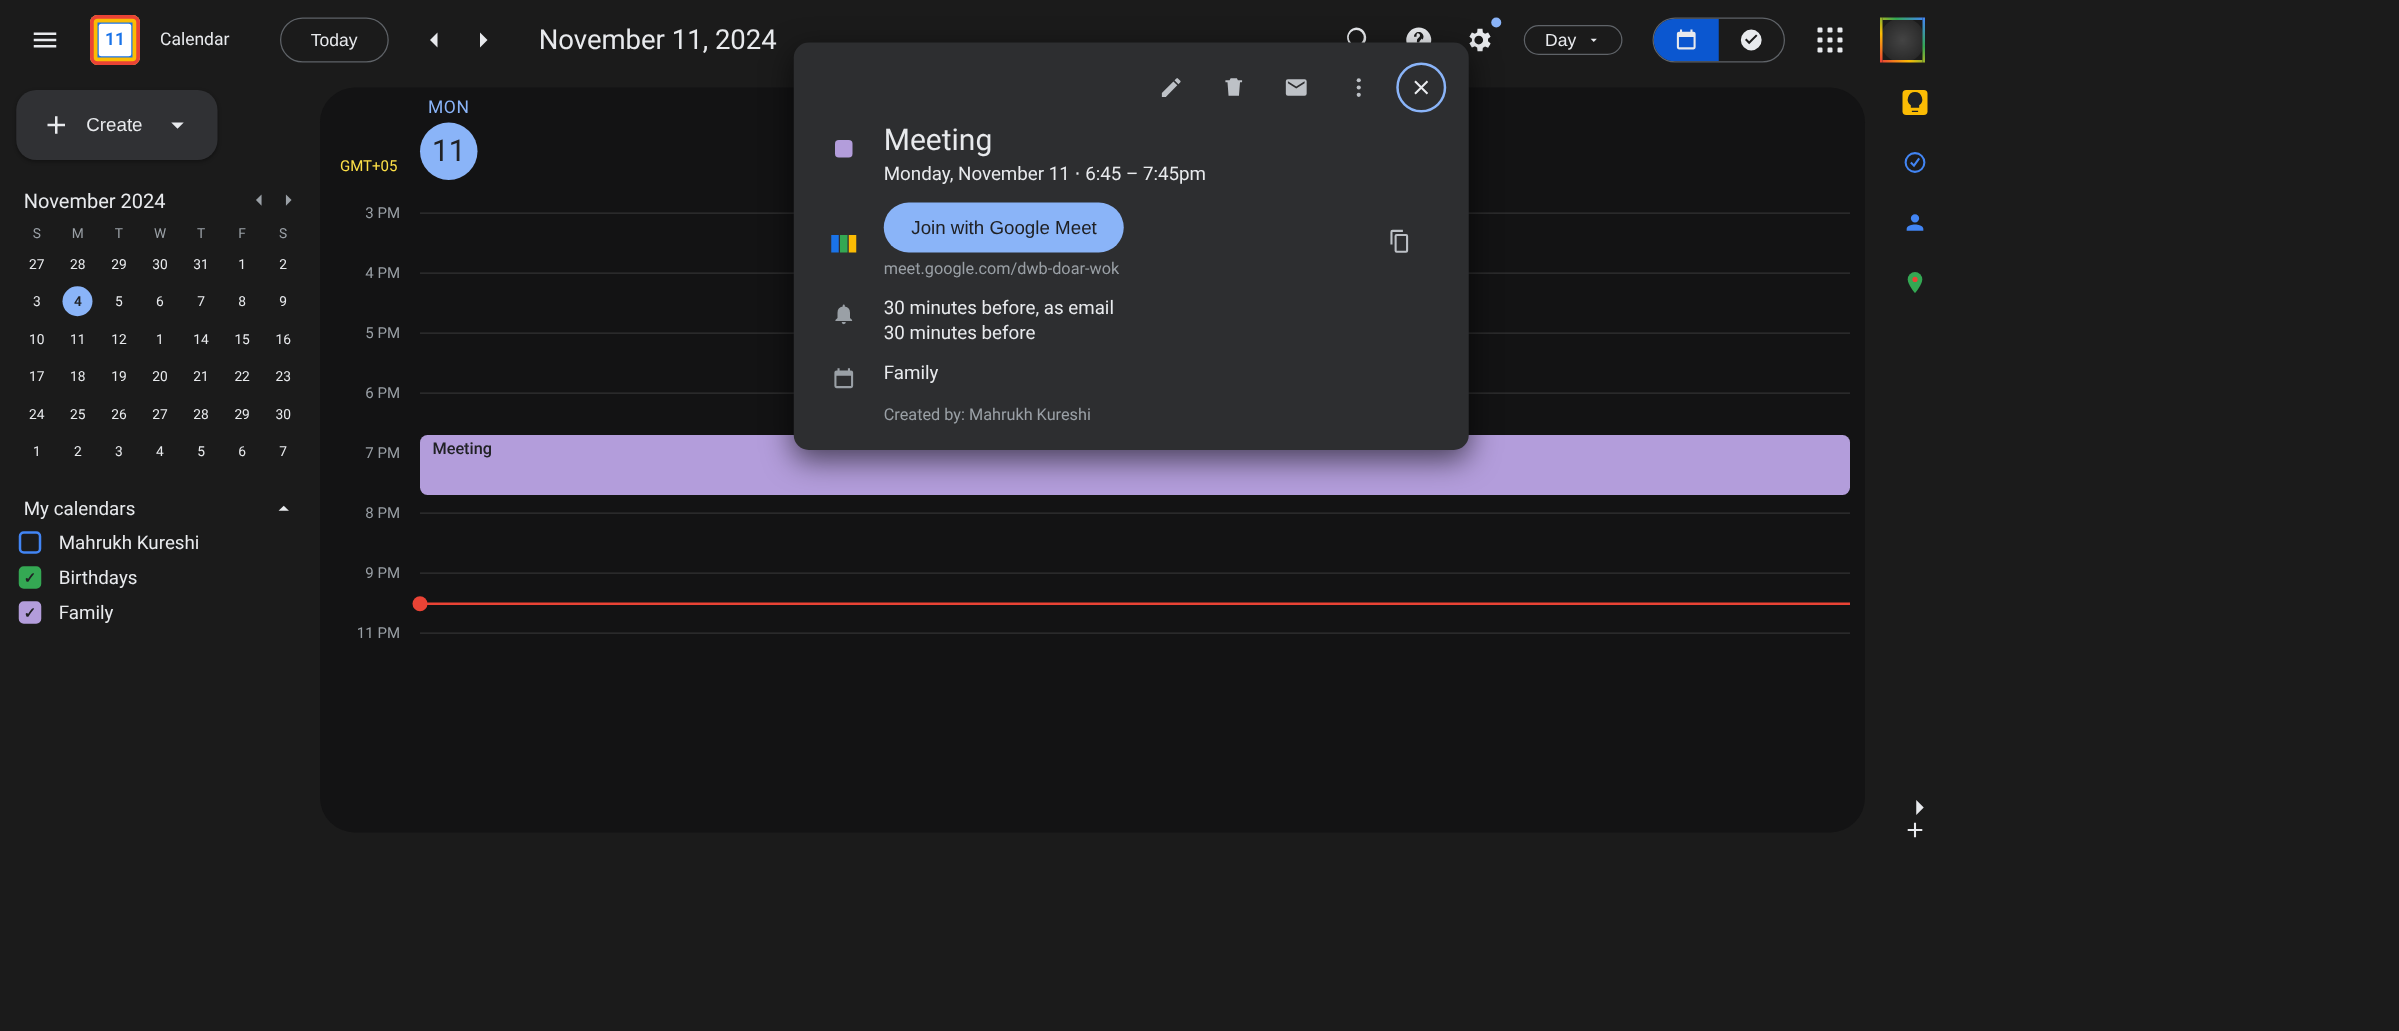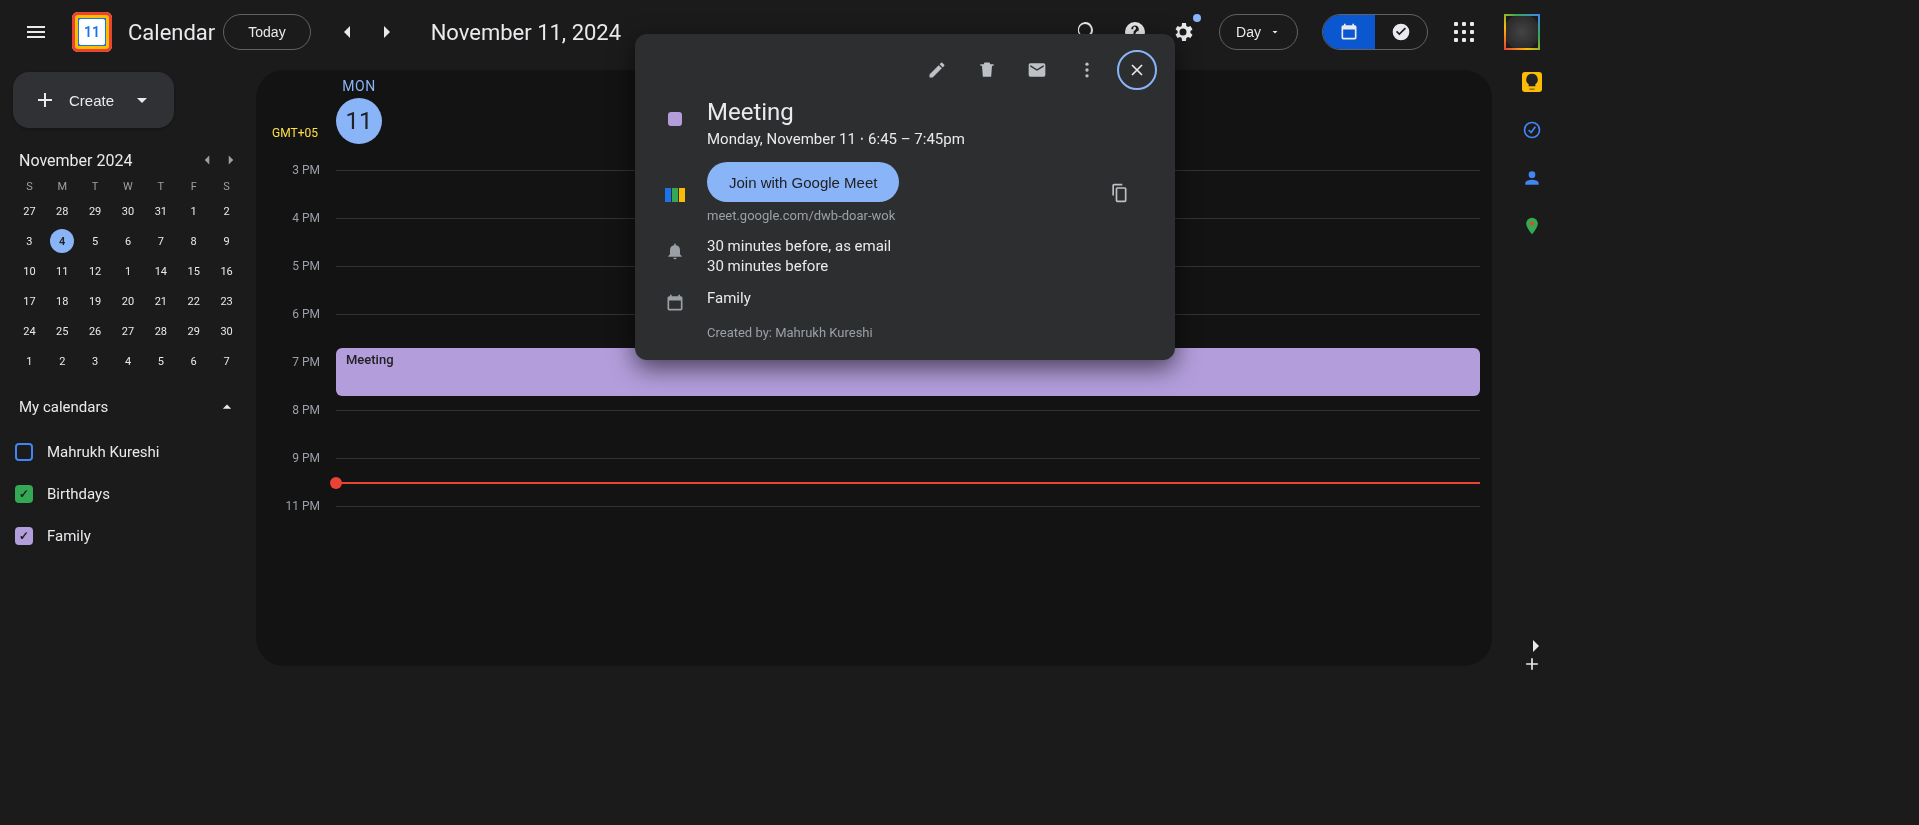--- a/index.html
+++ b/index.html
@@ -29,32 +29,32 @@
 .icon-btn svg{width:24px;height:24px;fill:currentColor}
 .gcal-logo {
   width:40px;height:40px;border-radius:6px;position:relative;
   background:linear-gradient(135deg,#1a73e8 0%,#1a73e8 100%);
   display:flex;align-items:center;justify-content:center;
   color:#fff;font-weight:600;font-size:16px;
   margin-left:8px;margin-right:8px;
   box-shadow:0 0 0 3px #ea4335 inset, 0 0 0 6px #fbbc04 inset;
 }
 .gcal-logo .inner{background:#fff;color:#1a73e8;width:26px;height:26px;border-radius:2px;display:flex;align-items:center;justify-content:center;font-size:14px;font-weight:600}
-.app-title{font-size:22px;color:#e8eaed;font-weight:400;}
+.app-title{font-size:14px;color:#e8eaed;font-weight:400;margin-right:32px}
 .today-btn{
   border:1px solid #5f6368;background:transparent;color:#e8eaed;
   height:36px;padding:0 24px;border-radius:18px;font-size:14px;cursor:pointer;
 }
 .nav-arrows{display:flex;margin:0 8px}
 .month-title{font-size:22px;color:#e8eaed;margin-left:8px}
 .hspacer{flex:1}
 .settings-dot{position:absolute;top:2px;right:2px;width:8px;height:8px;border-radius:50%;background:#8ab4f8}
 .view-select{
   border:1px solid #5f6368;background:transparent;color:#e8eaed;
-  height:36px;padding:0 16px;border-radius:18px;font-size:14px;cursor:pointer;
+  height:24px;padding:0 16px;border-radius:18px;font-size:14px;cursor:pointer;
   display:flex;align-items:center;gap:8px;margin:0 8px;
 }
 .view-toggle-group{display:flex;border:1px solid #5f6368;border-radius:18px;height:36px;overflow:hidden;margin:0 8px}
 .view-toggle-group .seg{width:52px;display:flex;align-items:center;justify-content:center;border:none;background:transparent;color:#e8eaed;cursor:pointer}
 .view-toggle-group .seg.active{background:#0b57d0}
 .apps-grid{display:grid;grid-template-columns:repeat(3,4px);grid-template-rows:repeat(3,4px);gap:4px}
 .apps-grid span{background:#e8eaed;width:4px;height:4px;border-radius:1px}
 .avatar{width:36px;height:36px;border-radius:50%;background:radial-gradient(circle,#444 0%,#222 100%);border:2px solid;border-image:linear-gradient(45deg,#ea4335,#fbbc04,#34a853,#4285f4) 1;box-sizing:border-box;margin-left:12px}
 
 
@@ -74,21 +74,21 @@
 .mini-grid{display:grid;grid-template-columns:repeat(7,1fr);row-gap:6px;font-size:11px;color:#e8eaed}
 .mini-grid .dow{color:#9aa0a6;text-align:center}
 .mini-grid .d{width:24px;height:24px;display:flex;align-items:center;justify-content:center;margin:0 auto;border-radius:50%}
 .mini-grid .d.today{background:#8ab4f8;color:#202124;font-weight:600}
 .search-people{
   display:flex;align-items:center;gap:14px;
   background:#2a2a2a;border-radius:8px;height:40px;padding:0 16px;margin-top:12px;color:#9aa0a6;font-size:15px
 }
 .section-head{display:flex;align-items:center;margin-top:24px;padding:0 6px;font-size:15px;color:#e8eaed}
 .section-head .chev{margin-left:auto}
-.cal-list{margin-top:26px;padding:0 2px;display:flex;flex-direction:column;gap:24px}
+.cal-list{margin-top:8px;padding:0 2px;display:flex;flex-direction:column;gap:10px}
 .cal-item{display:flex;align-items:center;gap:14px;font-size:15px}
 .checkbox{width:18px;height:18px;border-radius:4px;border:2px solid;display:flex;align-items:center;justify-content:center}
 .checkbox.checked::after{content:"✓";font-size:12px;color:#202124;font-weight:900}
 
 
 .day-area{flex:1;background:#131314;border-radius:28px;margin:6px 16px 8px 0;position:relative;overflow:hidden;padding-top:8px}
 .day-header{display:flex;align-items:center;position:absolute;top:8px;left:80px}
 .day-dow{font-size:14px;color:#8ab4f8;font-weight:400;letter-spacing:.5px}
 .day-num{width:46px;height:46px;border-radius:50%;background:#8ab4f8;color:#202124;font-size:24px;font-weight:400;display:flex;align-items:center;justify-content:center;margin-top:4px}
 .day-header-inner{display:flex;flex-direction:column;align-items:center}

